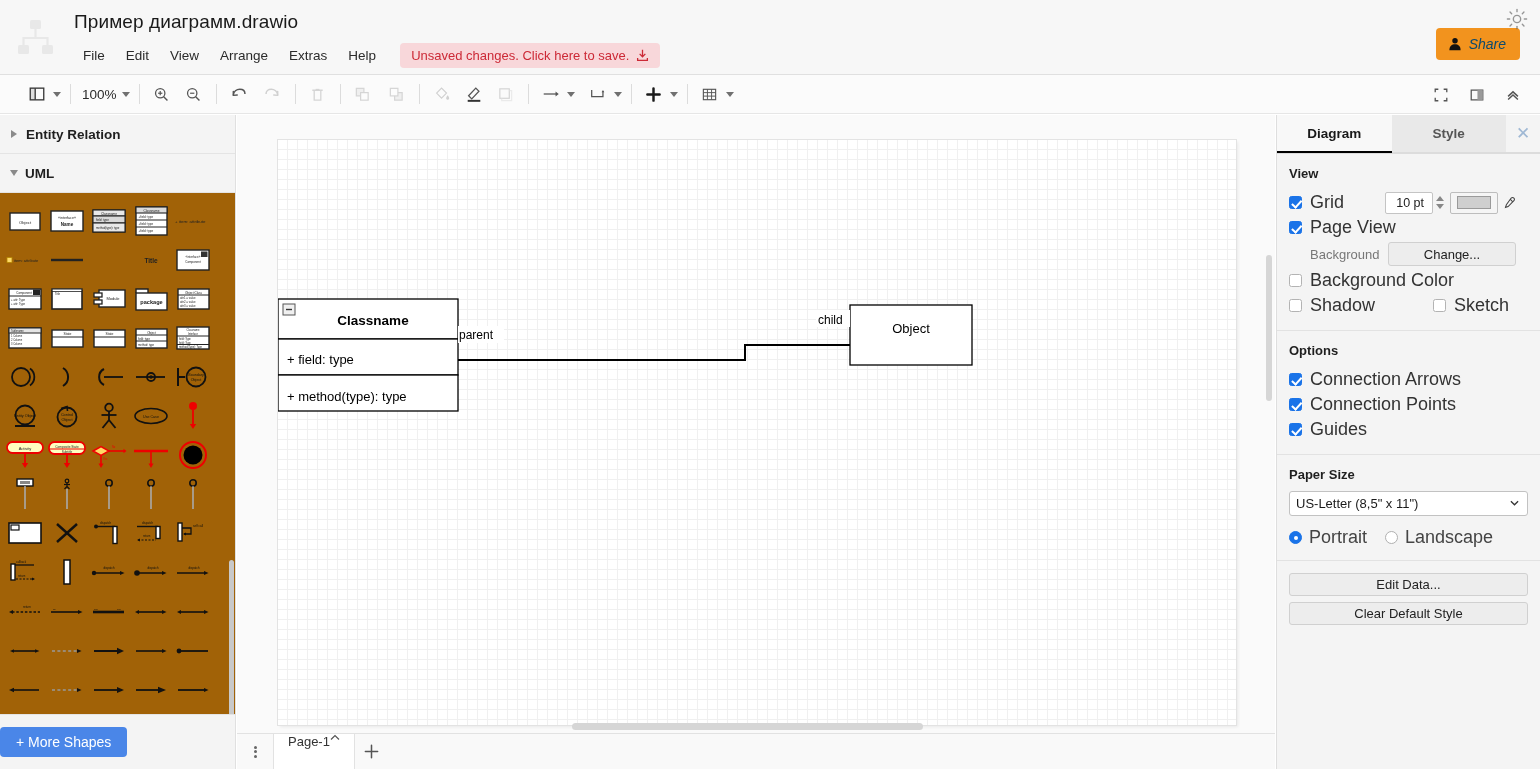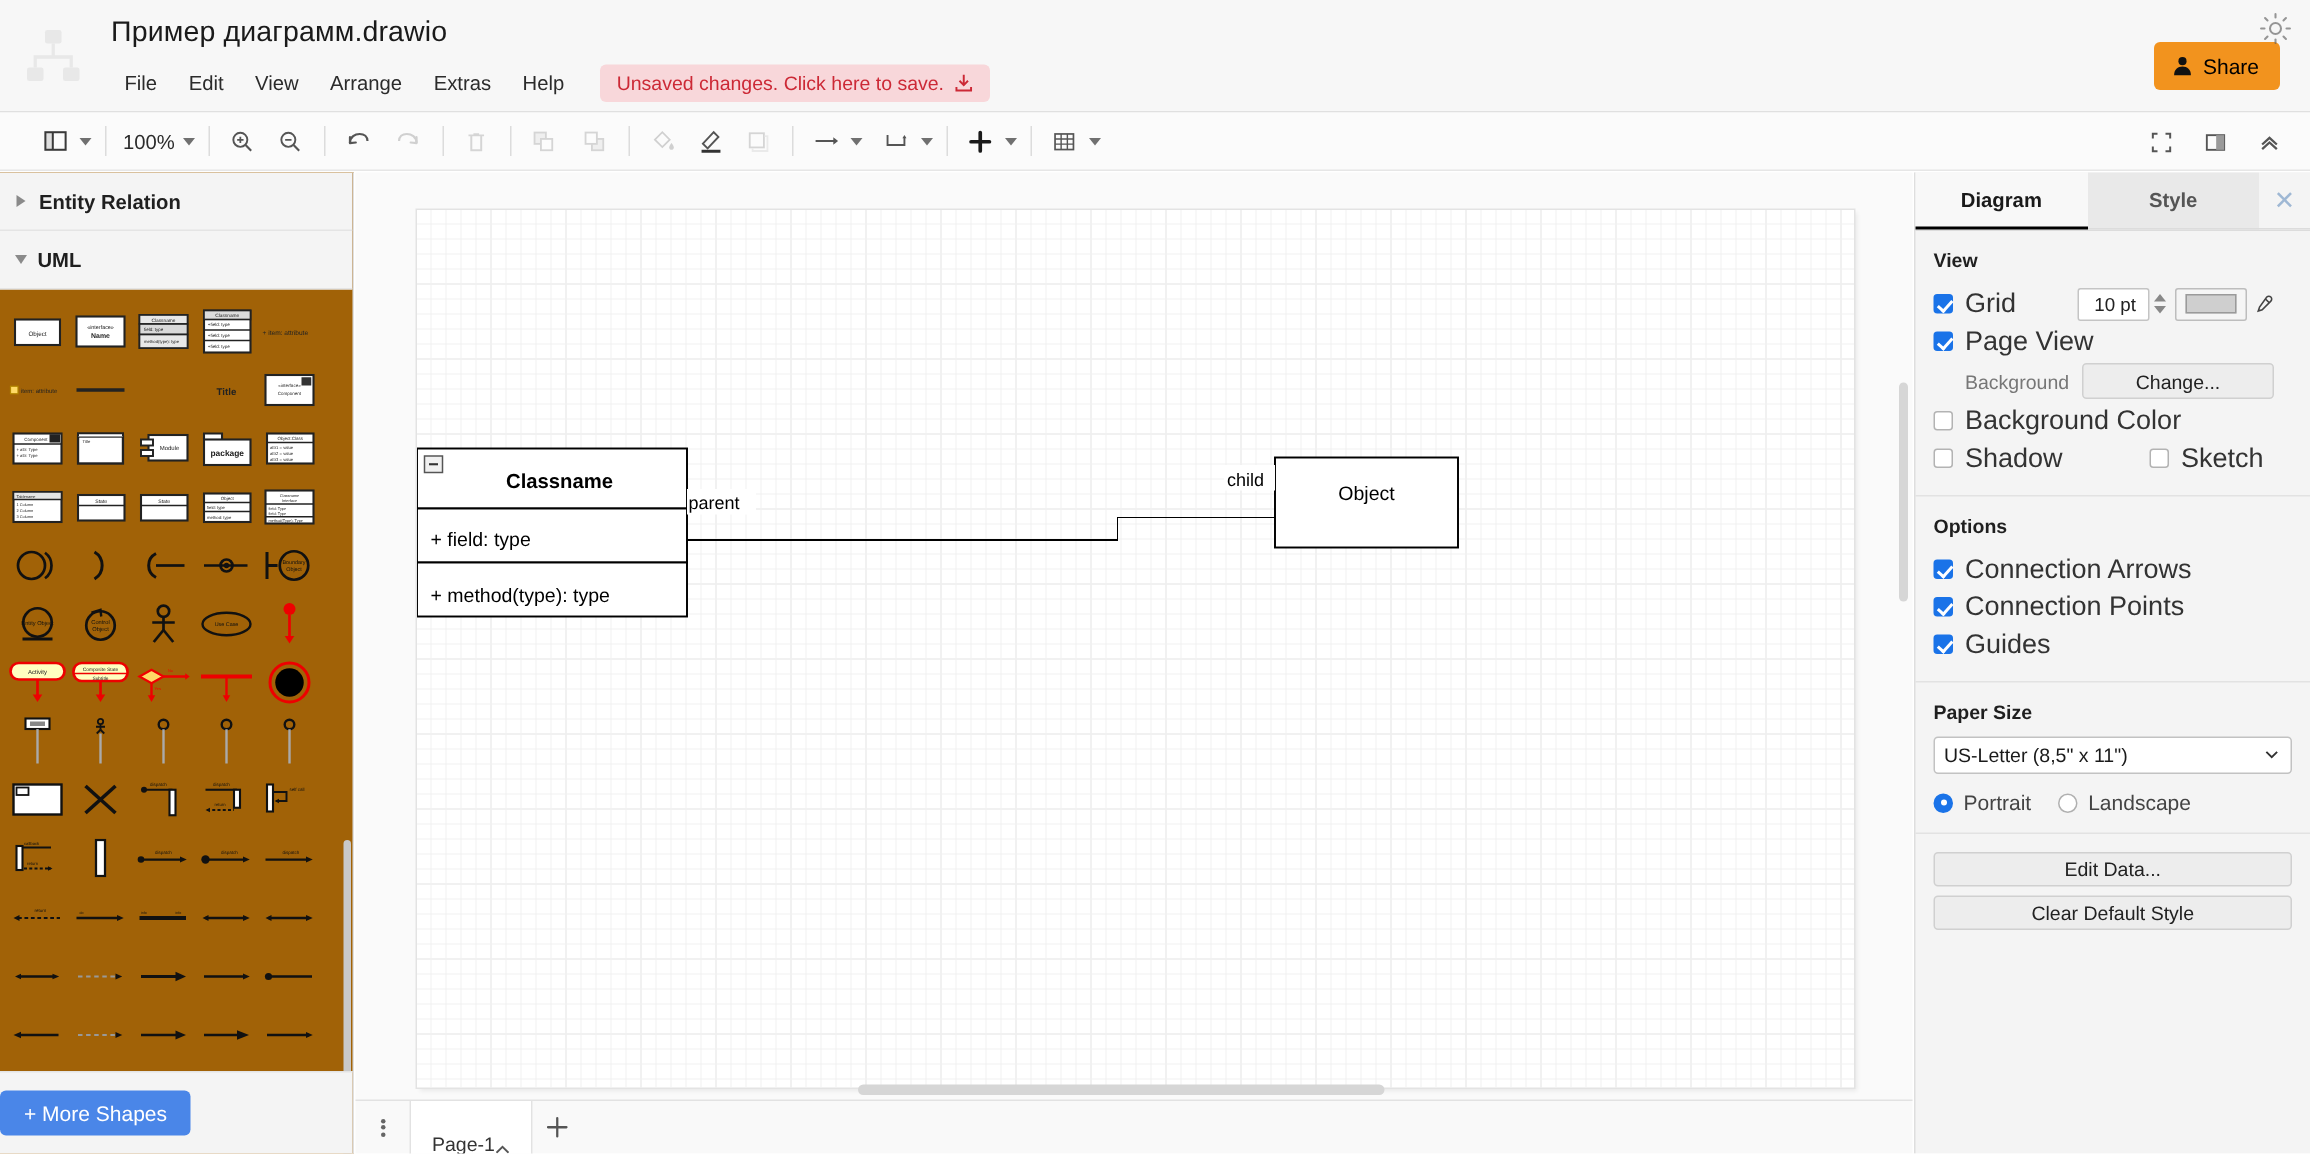--- a/index.html
+++ b/index.html
@@ -34,24 +34,25 @@
     border-radius: 3px; white-space: nowrap;
   }
   #unsaved-badge {
     margin-left: 12px; background: #f8d7da; color: #cc2936;
     border-radius: 4px; font-size: 13px; padding: 5px 11px 5px 11px;
     display: flex; align-items: center; gap: 7px; cursor: pointer;
     white-space: nowrap;
   }
   #share-btn {
     position: absolute; right: 20px; top: 28px;
-    background: #f2931e; color: #000000; border: none; border-radius: 4px;
+    background: #f2931e; color: #0c4a6e; border: none; border-radius: 4px;
     height: 32px; padding: 0 14px 0 12px; font-size: 14px; cursor: pointer;
     display: flex; align-items: center; gap: 7px;
     font-family: "Liberation Sans", sans-serif;
+    font-style: italic;
   }
   #theme-toggle {
     position: absolute; right: 12px; top: 8px; width: 22px; height: 22px;
     cursor: pointer; opacity: .6;
   }
 
   
   #toolbar {
     position: absolute; left: 0; top: 75px; width: 1540px; height: 39px;
     background: #fbfbfb; border-bottom: 1px solid #e6e6e6;
@@ -162,21 +163,21 @@
     position: absolute; left: 237px; top: 733px; width: 1038px; height: 36px;
     background: #f9f9f9; border-top: 1px solid #e2e2e2;
     display: flex; align-items: center;
   }
   #page-menu-dots {
     width: 36px; height: 36px; display: flex; align-items: center;
     justify-content: center; cursor: pointer;
   }
   .dot { width: 3px; height: 3px; background: #666; border-radius: 50%; margin: 1.5px 0; }
   .page-tab {
-    height: 36px; padding: 0 14px; display: flex; align-items: flex-end; gap: 0;
+    height: 36px; padding: 0 14px; display: flex; align-items: flex-start; gap: 0;
     background: #fff; border-left: 1px solid #e2e2e2; border-right: 1px solid #e2e2e2;
     font-size: 13px; color: #333; cursor: pointer;
   }
   #add-page {
     width: 34px; height: 36px; display: flex; align-items: center;
     justify-content: center; cursor: pointer; color: #555; font-size: 21px;
   }
 
   
   #right-panel {
@@ -258,21 +259,21 @@
   .rb {
     width: 13px; height: 13px; border-radius: 50%; border: 1px solid #b0b0b0;
     background: #fff; margin-right: 7px; cursor: pointer; position: relative;
     flex-shrink: 0;
   }
   .rb.on { border-color: #1a73e8; background: #1a73e8; }
   .rb.on::after {
     content: ""; position: absolute; left: 3.5px; top: 3.5px;
     width: 4px; height: 4px; border-radius: 50%; background: #fff;
   }
-  .rb-label { font-size: 14px; color: #444; margin-right: 18px; cursor: pointer; }
+  .rb-label { font-size: 18px; color: #444; margin-right: 18px; cursor: pointer; }
   #action-btns { padding: 12px; display: flex; flex-direction: column; gap: 6px; }
   #action-btns .btn-flat { height: 23px; width: 100%; }
 </style>
 </head>
 <body>
 
 <div id="app">
 
   <div id="header">
 

